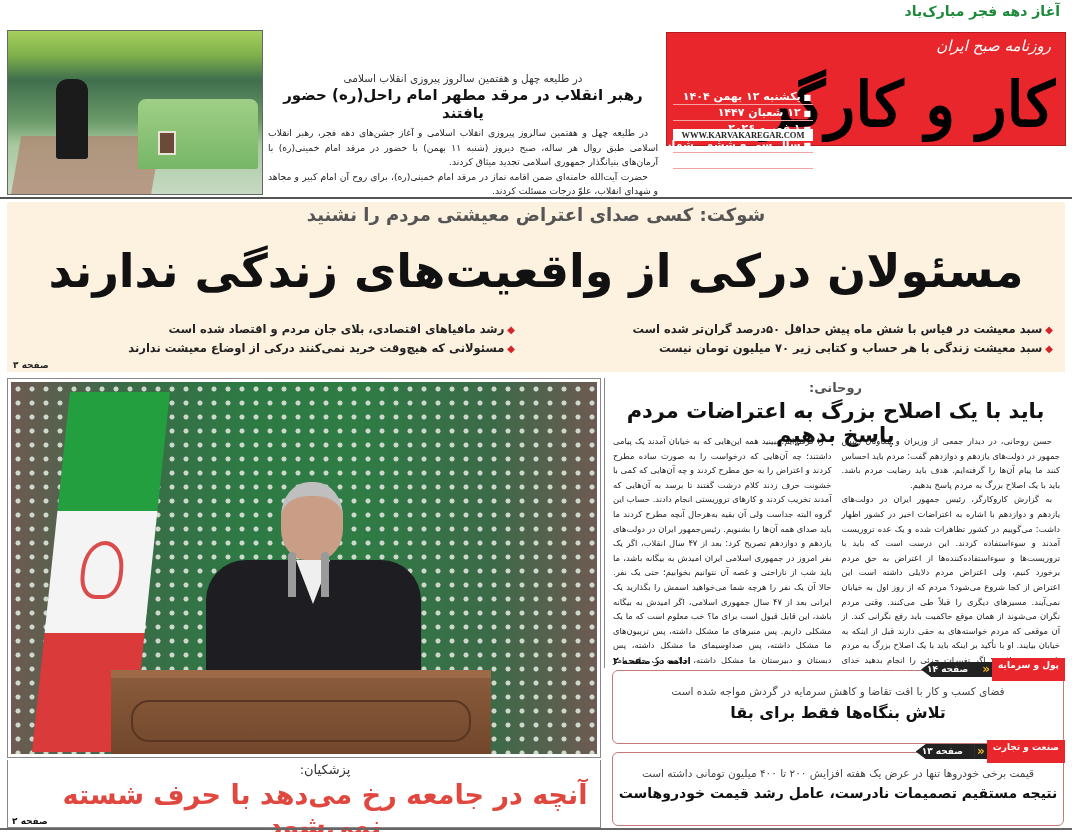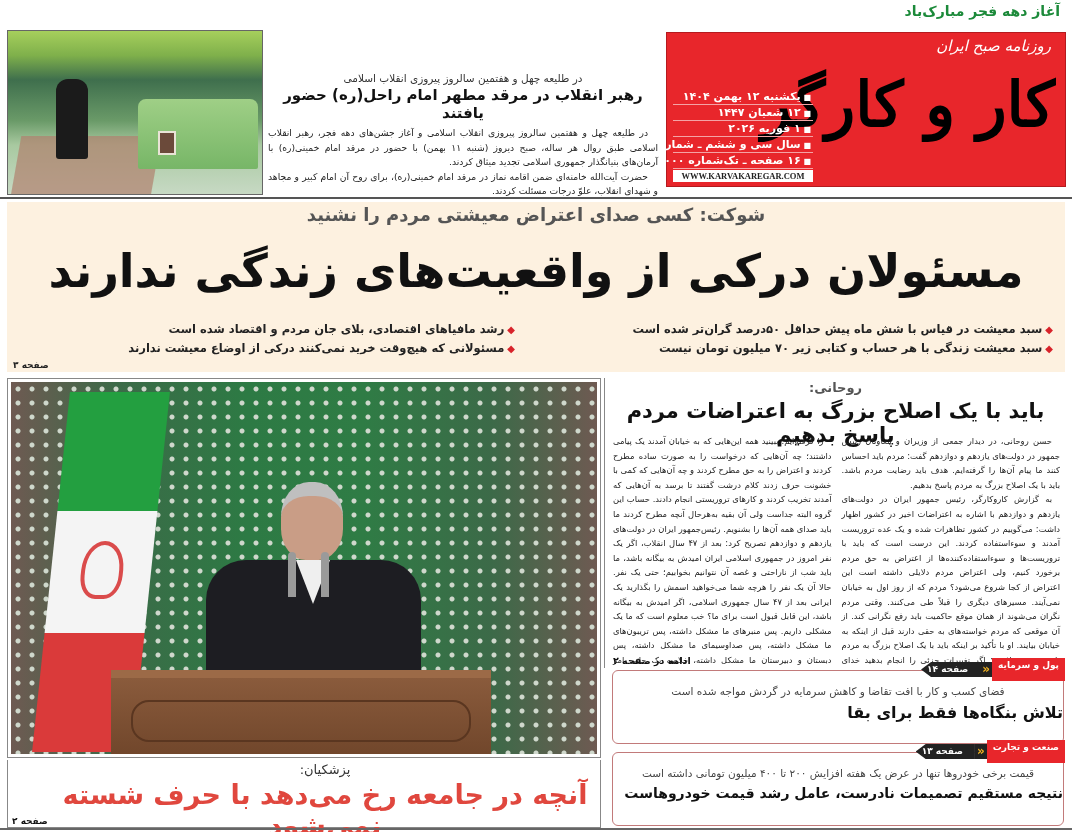--- a/index.html
+++ b/index.html
@@ -3,21 +3,21 @@
   <meta charset="utf-8">
   <style>
     * { box-sizing: border-box; margin: 0; padding: 0; }
     html, body { width: 1072px; height: 832px; overflow: hidden; background: #ffffff; }
     body { font-family: "DejaVu Sans", sans-serif; position: relative; direction: rtl; color: #111; }
 
     
     .top-banner { position: absolute; right: 12px; top: 3px; color: #1c8a3a; font-weight: bold; font-size: 14px; }
 
     
-    .masthead { position: absolute; left: 666px; top: 32px; width: 400px; height: 155px; background: #e8262b; border: 1px solid #b51a1e; }
+    .masthead { position: absolute; left: 666px; top: 32px; width: 400px; height: 114px; background: #e8262b; border: 1px solid #b51a1e; }
     .masthead .tagline { position: absolute; right: 14px; top: 4px; color: #fff; font-family: "DejaVu Serif", serif; font-style: italic; font-size: 15px; }
     .masthead .logo { position: absolute; right: 10px; top: 38px; color: #000000; font-family: "DejaVu Serif", serif; font-weight: bold; font-size: 62px; letter-spacing: -2px; line-height: 1.1; }
     .masthead .meta { position: absolute; left: 6px; top: 56px; width: 140px; }
     .masthead .meta-item { color: #fff; font-size: 11px; font-weight: bold; padding: 1px 2px; border-bottom: 1px solid #f4a3a5; white-space: nowrap; text-align: right; }
     .masthead .meta-item::before { content: "■ "; font-size: 8px; }
     .masthead .url { position: absolute; left: 6px; bottom: 4px; width: 140px; background: #fff; color: #222; font-family: "Liberation Serif", serif; font-weight: bold; font-size: 8.5px; text-align: center; direction: ltr; padding: 1px 0; }
 
     
     .top-photo { position: absolute; left: 7px; top: 30px; width: 256px; height: 165px; border: 1px solid #666; overflow: hidden;
       background: linear-gradient(180deg, #a6cf5c 0%, #7fb04b 15%, #3f6f4d 30%, #6a9a68 55%, #a8c9a0 70%, #c7d9c4 100%); }
@@ -79,21 +79,21 @@
 
     
     .teaser { position: absolute; left: 612px; width: 452px; height: 74px; border: 1px solid #c27a7a; border-radius: 6px; background: #fff; }
     .teaser.t1 { top: 670px; }
     .teaser.t2 { top: 752px; }
     .teaser .tag { position: absolute; right: -2px; top: -9px; display: flex; flex-direction: row; align-items: center; height: 15px; }
     .teaser .tag .sec { background: #e8262b; color: #fff; font-size: 9px; font-weight: bold; padding: 1px 6px; height: 23px; line-height: 13px; }
     .teaser .tag .chev { color: #f2b322; font-size: 12px; font-weight: bold; background: #222; height: 15px; line-height: 14px; padding: 0 2px; }
     .teaser .tag .pg { background: #222; color: #fff; font-size: 9px; font-weight: bold; padding: 1px 12px 1px 6px; height: 15px; line-height: 13px; clip-path: polygon(10px 0,100% 0,100% 100%,10px 100%,0 50%); }
     .teaser .kicker { text-align: center; font-size: 10.5px; color: #444; margin-top: 14px; }
-    .teaser .title { text-align: right; font-size: 16px; font-weight: bold; color: #111; margin-top: 6px; }
+    .teaser .title { text-align: center; font-size: 16px; font-weight: bold; color: #111; margin-top: 6px; }
     .teaser.t2 .title { font-size: 14px; }
 
     .bottom-rule { position: absolute; left: 0; top: 828px; width: 1072px; height: 2px; background: #666; }
   </style>
 </head>
 <body>
 
 <div class="top-banner">آغاز دهه فجر مبارک‌باد</div>
 
 <div class="masthead">

